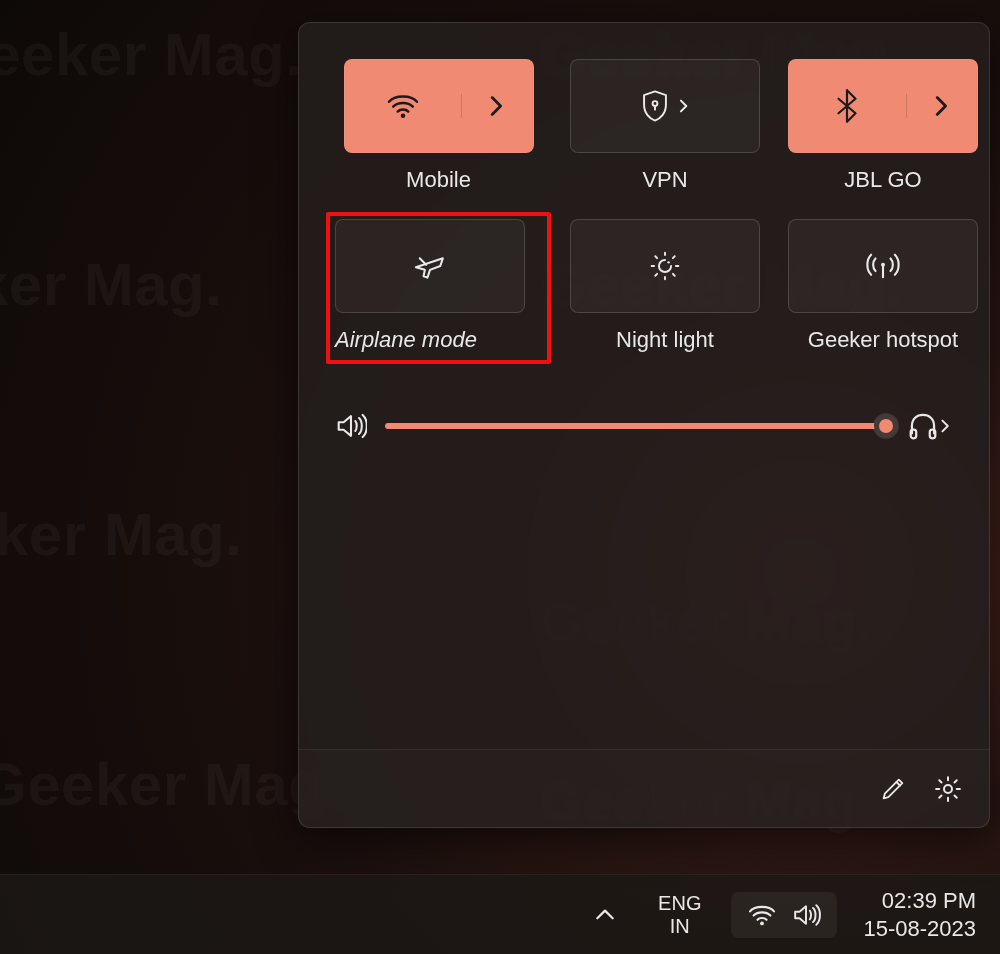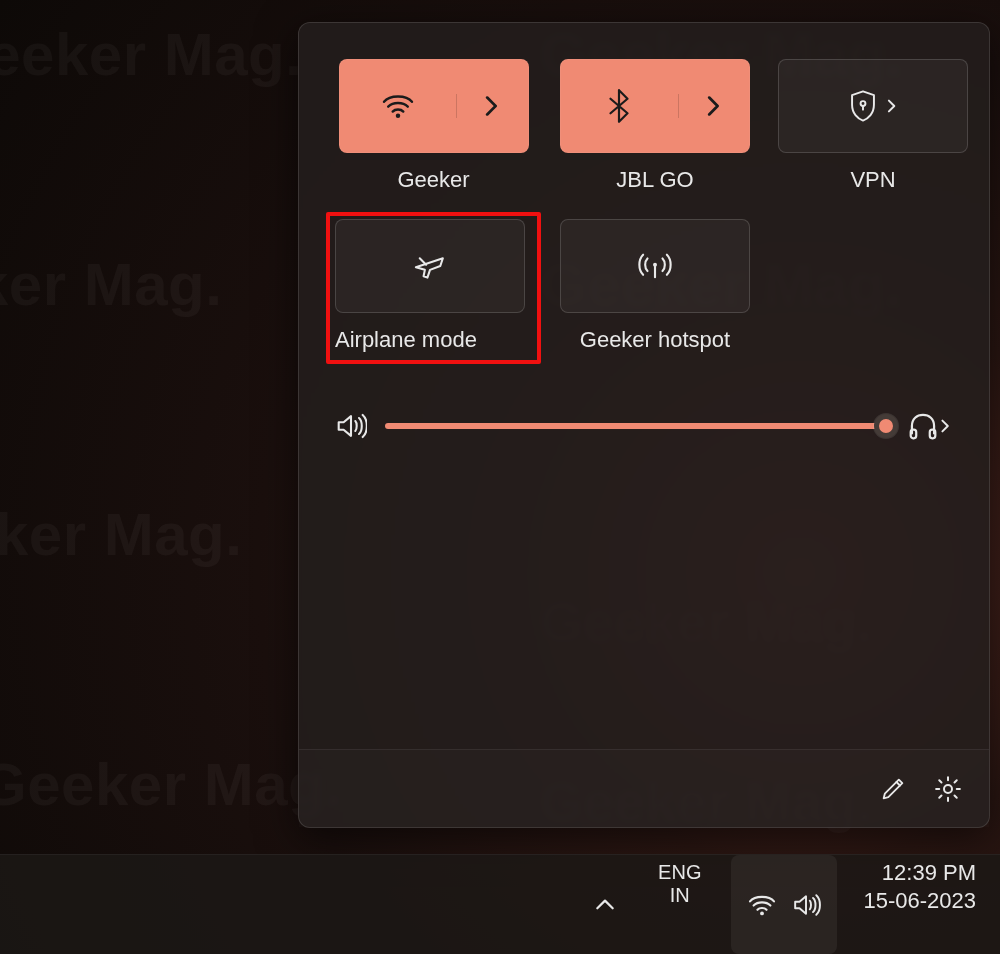--- a/index.html
+++ b/index.html
@@ -64,22 +64,23 @@
   }
   .tile-label {
     margin-top: 14px;
     color: #e8e8e8;
     font-size: 22px;
     font-weight: 400;
   }
   .highlight-box {
     border: 4px solid #f01010;
     border-radius: 2px;
-    padding: 3px 12px 7px 5px;
+    padding: 3px 22px 7px 5px;
     margin: -7px -9px -11px -9px;
+    font-style: italic;
   }
   .inline-chevron { margin-left: 8px; }
   .vol-row {
     margin-top: 58px;
     display:flex; align-items:center; gap: 18px;
     color:#e8e8e8;
   }
   .slider-track {
     flex:1; height:6px; border-radius:3px;
     background: #f08a73;
@@ -98,24 +99,24 @@
     border-top: 1px solid rgba(255,255,255,0.07);
     background: rgba(255,255,255,0.015);
     display:flex; align-items:center; justify-content:flex-end;
     padding: 0 26px; gap: 26px;
     color:#e8e8e8;
   }
   .icon-btn { cursor:pointer; display:flex; align-items:center; justify-content:center; }
 
   
   .taskbar {
-    position:absolute; left:0; right:0; bottom:0; height:100px;
+    position:absolute; left:0; right:0; bottom:0; height:80px;
     background: rgba(28,24,22,0.82);
     border-top:1px solid rgba(255,255,255,0.05);
-    display:flex; justify-content:flex-end;
+    display:flex; align-items:center; justify-content:flex-end;
     padding-right: 14px; gap: 16px;
     color:#e8e8e8;
   }
   .tray-btn { padding:8px 12px; border-radius:6px; cursor:pointer; display:flex; align-items:center; justify-content:center; }
   .lang { text-align:center; font-size:20px; line-height:1.15; padding:6px 14px; cursor:pointer; border-radius:6px;}
   .tray-icons { display:flex; gap:14px; align-items:center; padding:10px 16px; border-radius:8px; background:rgba(255,255,255,0.06); cursor:pointer;}
   .clock { text-align:right; font-size:22px; line-height:1.25; padding:4px 10px; cursor:pointer; }
   svg { display:block; }
 </style>
 </head>
@@ -147,41 +148,21 @@
             </span>
           </div>
           <div class="arrow-half">
             <span>
               <svg width="20" height="24" viewBox="0 0 12 20" fill="none" stroke="currentColor" stroke-width="2.3" stroke-linecap="round" stroke-linejoin="round">
                   <path d="M2 3 L9 10 L2 17"></path>
                 </svg>
             </span>
           </div>
         </div>
-        <div class="tile-label">Geeker</div>
-      </div>
-
-      <div class="tile-wrap">
-        <div class="tile active split">
-          <div class="main-half">
-            <span>
-              <svg width="24" height="34" viewBox="0 0 16 28" fill="none" stroke="currentColor" stroke-width="1.8" stroke-linecap="round" stroke-linejoin="round">
-                <path d="M8 1 L8 27 L15 20 L1 8 M8 1 L15 8 L1 20"></path>
-              </svg>
-            </span>
-          </div>
-          <div class="arrow-half">
-            <span>
-              <svg width="20" height="24" viewBox="0 0 12 20" fill="none" stroke="currentColor" stroke-width="2.3" stroke-linecap="round" stroke-linejoin="round">
-                  <path d="M2 3 L9 10 L2 17"></path>
-                </svg>
-            </span>
-          </div>
-        </div>
-        <div class="tile-label">JBL GO</div>
+        <div class="tile-label">Mobile</div>
       </div>
 
       <div class="tile-wrap">
         <div class="tile inactive">
           <span>
             <svg width="30" height="34" viewBox="0 0 24 28" fill="none" stroke="currentColor" stroke-width="1.6" stroke-linecap="round" stroke-linejoin="round">
               <path d="M12 2 L21 5 V13 C21 20 16.5 24.5 12 26 C7.5 24.5 3 20 3 13 V5 Z"></path>
               <circle cx="12" cy="12" r="2"></circle>
                 <path d="M12 14 V17"></path>
             </svg>
@@ -189,33 +170,65 @@
           <span class="inline-chevron">
             <svg width="13" height="18" viewBox="0 0 12 20" fill="none" stroke="currentColor" stroke-width="2.2" stroke-linecap="round" stroke-linejoin="round">
                 <path d="M2 4 L8 10 L2 16"></path>
               </svg>
           </span>
         </div>
         <div class="tile-label">VPN</div>
       </div>
 
       <div class="tile-wrap">
+        <div class="tile active split">
+          <div class="main-half">
+            <span>
+              <svg width="24" height="34" viewBox="0 0 16 28" fill="none" stroke="currentColor" stroke-width="1.8" stroke-linecap="round" stroke-linejoin="round">
+                <path d="M8 1 L8 27 L15 20 L1 8 M8 1 L15 8 L1 20"></path>
+              </svg>
+            </span>
+          </div>
+          <div class="arrow-half">
+            <span>
+              <svg width="20" height="24" viewBox="0 0 12 20" fill="none" stroke="currentColor" stroke-width="2.3" stroke-linecap="round" stroke-linejoin="round">
+                  <path d="M2 3 L9 10 L2 17"></path>
+                </svg>
+            </span>
+          </div>
+        </div>
+        <div class="tile-label">JBL GO</div>
+      </div>
+
+      <div class="tile-wrap">
         <div class="highlight-box">
           <div class="tile inactive">
             <span>
               <svg width="36" height="34" viewBox="0 0 28 26" fill="none" stroke="currentColor" stroke-width="1.6" stroke-linecap="round" stroke-linejoin="round">
                 <path d="M3 14 L24 7 L22 13 L14 16 L12 22 L9 21 L10 16 L3 14 Z"></path>
                 <path d="M11 12 L6 7"></path>
               </svg>
             </span>
           </div>
           <div class="tile-label">Airplane mode</div>
         </div>
       </div>
 
+      <div class="tile-wrap">
+        <div class="tile inactive">
+          <span>
+            <svg width="34" height="34" viewBox="0 0 28 28" fill="none" stroke="currentColor" stroke-width="1.6" stroke-linecap="round">
+              <path d="M14 9 A5 5 0 1 0 19 14"></path>
+              <circle cx="17" cy="11" r="1" fill="currentColor" stroke="none"></circle>
+              <path d="M14 3 V5 M14 23 V25 M3 14 H5 M23 14 H25 M6 6 L7.5 7.5 M20.5 20.5 L22 22 M6 22 L7.5 20.5 M20.5 7.5 L22 6"></path>
+            </svg>
+          </span>
+        </div>
+        <div class="tile-label">Night light</div>
+      </div>
 
       <div class="tile-wrap">
         <div class="tile inactive">
           <span>
             <svg width="38" height="30" viewBox="0 0 30 24" fill="none" stroke="currentColor" stroke-width="1.7" stroke-linecap="round">
               <path d="M9 16 C6.5 13.5 6.5 8.5 9 6"></path>
                 <path d="M21 6 C23.5 8.5 23.5 13.5 21 16"></path>
               <path d="M5.5 19 C1.5 15 1.5 7 5.5 3"></path>
                 <path d="M24.5 3 C28.5 7 28.5 15 24.5 19"></path>
               <circle cx="15" cy="11" r="1.6" fill="currentColor" stroke="none"></circle>
@@ -298,16 +311,16 @@
     <span>
       <svg width="30" height="26" viewBox="0 0 26 24" fill="none" stroke="currentColor" stroke-width="1.8" stroke-linecap="round" stroke-linejoin="round">
         <path d="M3 9 H7 L13 4 V20 L7 15 H3 Z"></path>
           <path d="M16.5 8 C18 9.5 18 14.5 16.5 16"></path>
           <path d="M19.5 5.5 C22.5 8 22.5 16 19.5 18.5"></path>
           <path d="M22.5 3 C27 7 27 17 22.5 21"></path>
       </svg>
     </span>
   </div>
   <div class="clock">
-    <div>12:39 PM</div>
-    <div>15-06-2023</div>
+    <div>02:39 PM</div>
+    <div>15-08-2023</div>
   </div>
 </div>
 
 </body></html>

